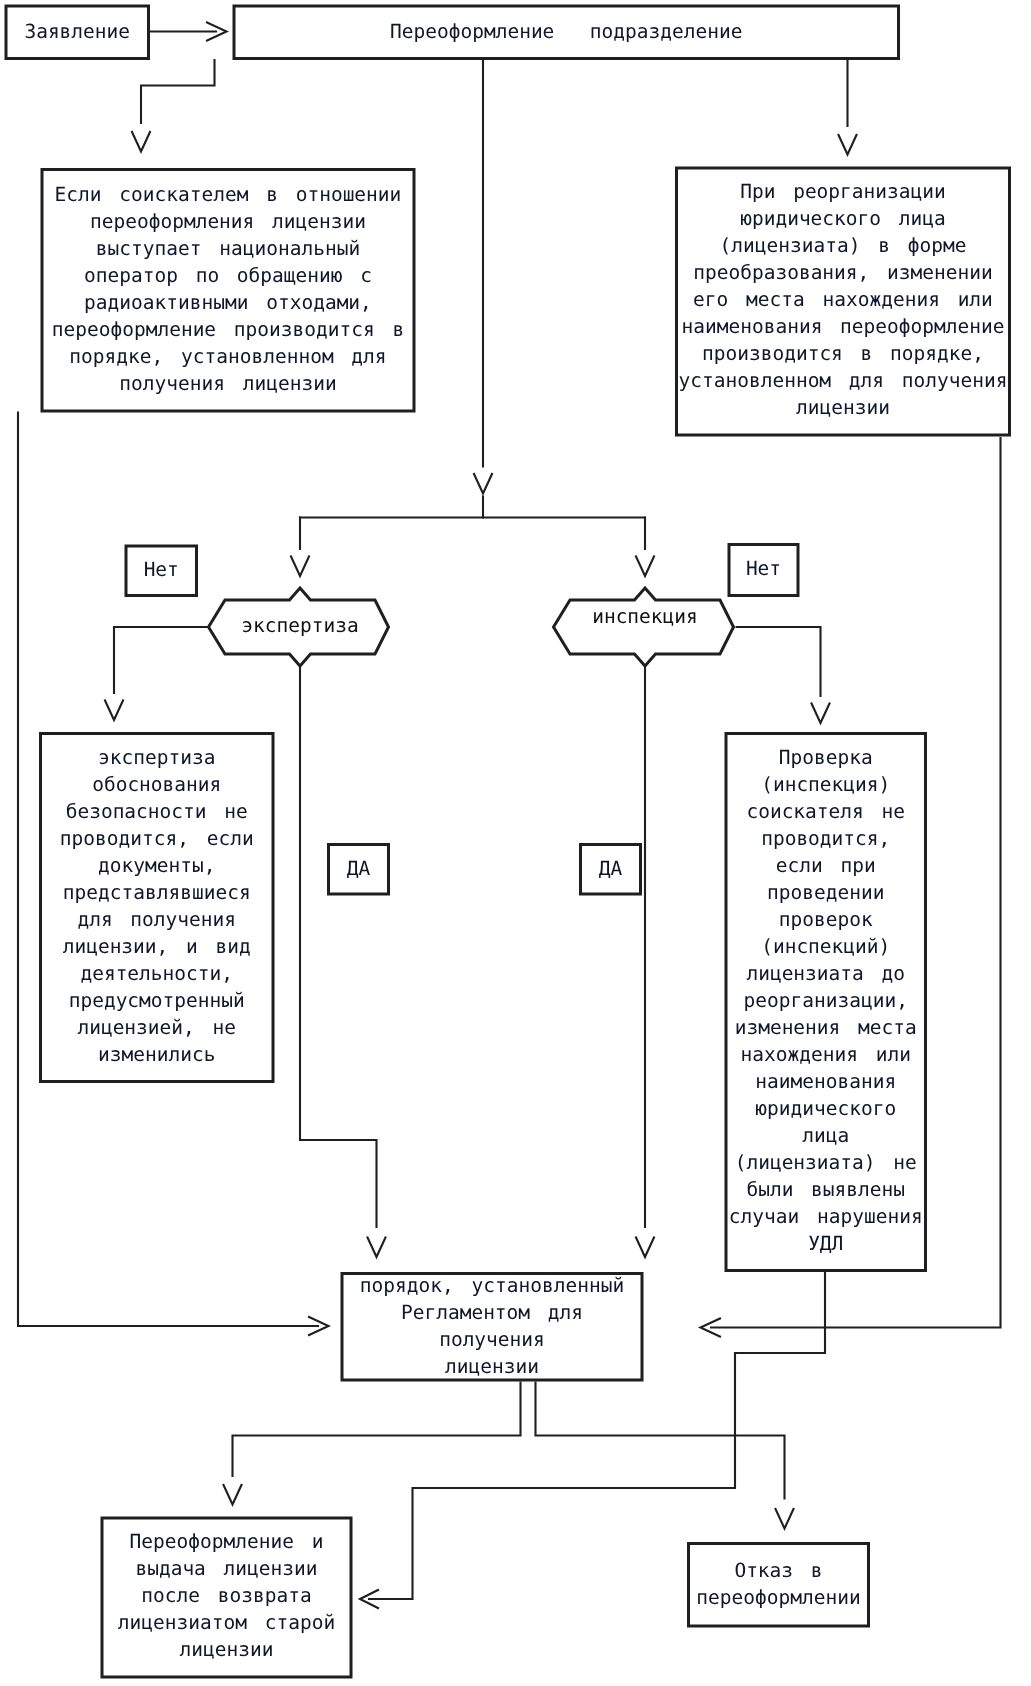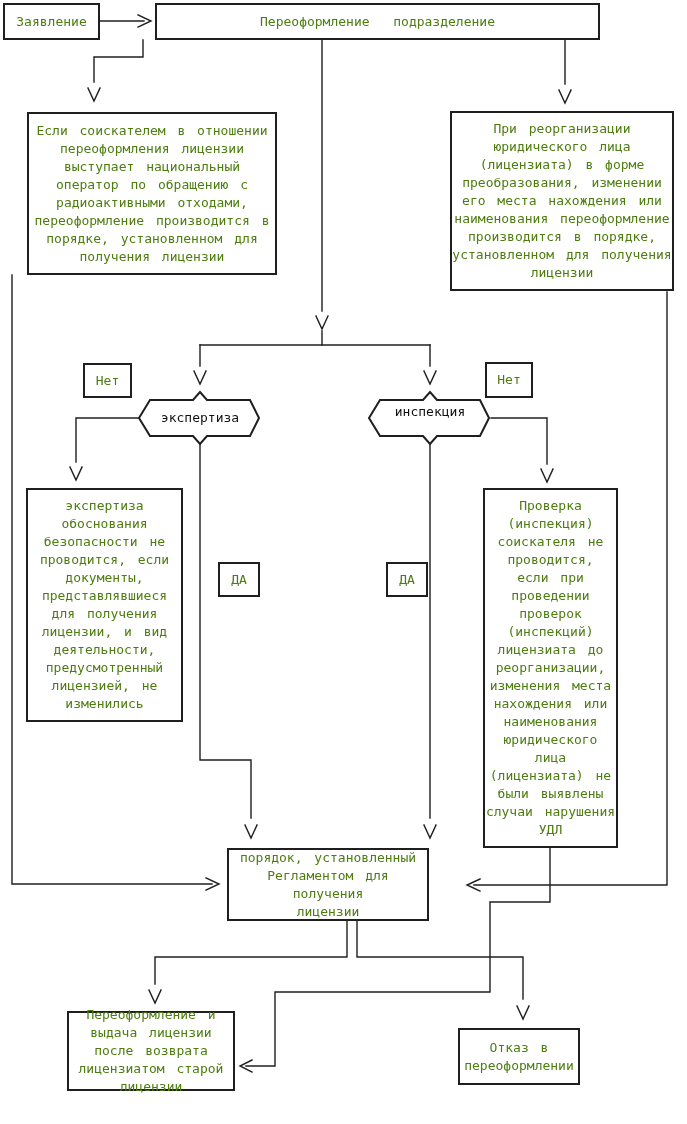--- a/index.html
+++ b/index.html
@@ -18,21 +18,21 @@
   #wires {
     position: absolute;
     left: 0; top: 0;
     width: 687px; height: 1124px;
   }
   .node {
     position: absolute;
     box-sizing: border-box;
     border: 2px solid #1f1f1f;
     background: #ffffff;
-    color: #4d7c0f;
+    color: #0f172a;
     display: flex;
     align-items: center;
     justify-content: center;
     text-align: center;
     font-size: 13px;
     line-height: 18px;
     white-space: pre-wrap;
     word-spacing: 4px;
   }
   .label {
@@ -54,21 +54,21 @@
   .n-koordin           { left: 155px; top: 3px;    width: 445px; height: 37px; }
   .n-esli              { left: 3px;   top: 112px;  width: 250px; height: 163px; margin-left: 24px; }
   .n-pri               { left: 450px; top: 111px;  width: 224px; height: 180px; }
   .n-net-left          { left: 83px;  top: 363px;  width: 49px;  height: 35px; }
   .n-net-right         { left: 485px; top: 362px;  width: 48px;  height: 36px; }
   .n-da-left           { left: 218px; top: 562px;  width: 42px;  height: 35px; }
   .n-da-right          { left: 386px; top: 562px;  width: 42px;  height: 35px; }
   .n-eksp-note         { left: 26px;  top: 488px;  width: 157px; height: 234px; }
   .n-prov-note         { left: 483px; top: 488px;  width: 135px; height: 360px; }
   .n-poryadok          { left: 227px; top: 848px;  width: 202px; height: 73px; }
-  .n-pereoform         { left: 67px;  top: 1011px; width: 168px; height: 80px; }
+  .n-pereoform         { left: 67px;  top: 1011px; width: 168px; height: 108px; }
   .n-otkaz             { left: 458px; top: 1028px; width: 122px; height: 57px; }
   .n-eksp-label        { left: 150px; top: 400px;  width: 100px; height: 36px; }
   .n-insp-label        { left: 380px; top: 400px;  width: 100px; height: 24px; }
 </style>
 </head>
 <body>
 
 <div id="stage">
 
   <svg id="wires" viewBox="0 0 687 1124" fill="none" stroke="#1f1f1f" stroke-width="1.4" stroke-linecap="square" stroke-linejoin="miter">

